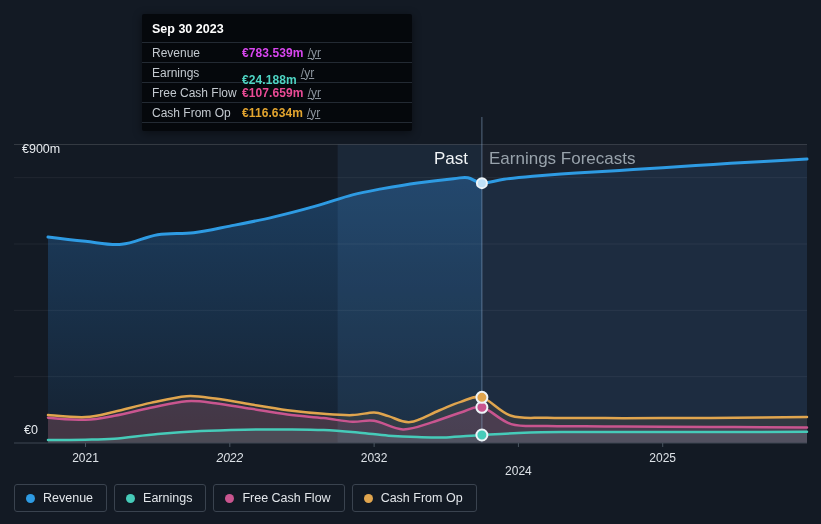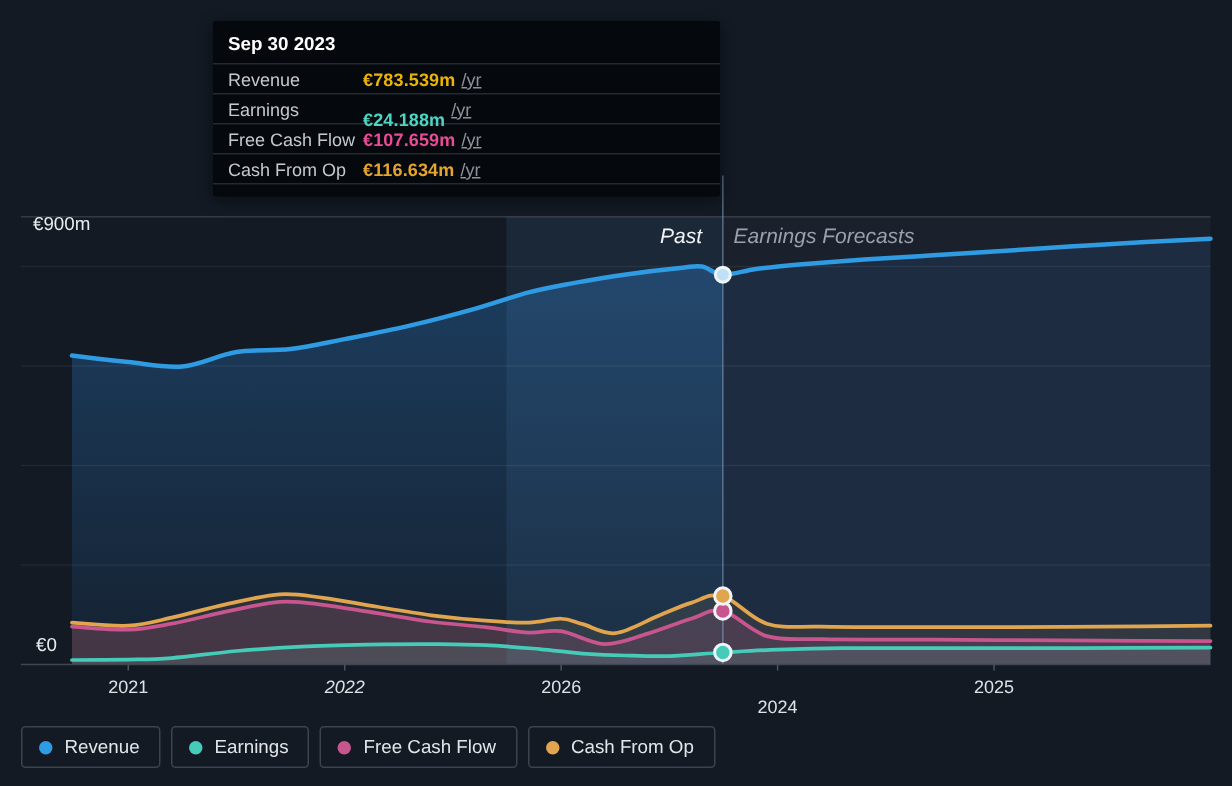--- a/index.html
+++ b/index.html
@@ -5,42 +5,42 @@
   html,body{margin:0;padding:0;background:#131a24;}
   .page{
     position:relative;width:821px;height:524px;overflow:hidden;
     background:#131a24;
     font-family:"Liberation Sans", sans-serif;
     -webkit-font-smoothing:antialiased;
   }
   svg#chart{position:absolute;left:0;top:0;}
   
   .tooltip{
-    position:absolute;left:142px;top:14px;width:338px;
+    position:absolute;left:142px;top:14px;width:270px;
     background:#05080c;border-radius:2px;z-index:5;
     box-shadow:0 2px 10px rgba(0,0,0,.45);
     padding-bottom:8px;
   }
   .tt-title{
     color:#ffffff;font-size:12.5px;font-weight:bold;
     padding:8px 12px 6px 10px;border-bottom:1px solid #232a33;
   }
   .tt-row{
     display:flex;align-items:center;
     padding:2px 12px 2px 10px;height:15px;
     border-bottom:1px solid #232a33;font-size:12px;
   }
   .tt-label{flex:0 0 90px;color:#c3c9cf;}
   .tt-value{font-weight:bold;letter-spacing:.1px;}
   .tt-suffix{color:#8b939c;margin-left:4px;text-decoration:underline;}
   
   .ylabel{position:absolute;color:#e7ebef;font-size:12.5px;z-index:2;}
   .ylabel.top{left:22px;top:125px;margin-top:17px;}
   .ylabel.zero{left:24px;top:423px;}
-  .ann{position:absolute;top:149px;font-size:14px;z-index:2;font-style:italic;}
+  .ann{position:absolute;top:149px;font-size:17px;z-index:2;}
   .ann.past{left:410px;width:58px;text-align:right;color:#f2f5f7;}
   .ann.forecast{left:489px;color:#98a2ab;}
   .xtick{
     position:absolute;top:451px;width:48px;margin-left:-24px;
     text-align:center;color:#dde2e7;font-size:12px;
   }
   
   .legend{position:absolute;left:14px;top:484px;display:flex;gap:7px;z-index:2;}
   .legend-item{
     display:flex;align-items:center;gap:8px;
@@ -95,21 +95,21 @@
       <line x1="374.1102661596951" x2="374.1102661596951" y1="443" y2="447" stroke="#4a5560"></line>
       <line x1="518.4068441064633" x2="518.4068441064633" y1="443" y2="447" stroke="#4a5560"></line>
       <line x1="662.7034220532317" x2="662.7034220532317" y1="443" y2="447" stroke="#4a5560"></line>
     </svg>
 
   <div class="tooltip">
     <div class="tt-title">Sep 30 2023</div>
     <div id="tt-rows">
         <div class="tt-row">
           <span class="tt-label">Revenue</span>
-          <span class="tt-value" style="color: #eab308;">€783.539m</span>
+          <span class="tt-value" style="color: #d946ef;">€783.539m</span>
           <span class="tt-suffix">/yr</span>
         </div>
         <div class="tt-row">
           <span class="tt-label">Earnings</span>
           <span class="tt-value" style="color: rgb(78, 212, 195); margin-top: 14px;">€24.188m</span>
           <span class="tt-suffix">/yr</span>
         </div>
         <div class="tt-row">
           <span class="tt-label">Free Cash Flow</span>
           <span class="tt-value" style="color: rgb(234, 75, 150);">€107.659m</span>
@@ -125,21 +125,21 @@
 
   <div class="ylabel top">€900m</div>
   <div class="ylabel zero">€0</div>
 
   <div class="ann past">Past</div>
   <div class="ann forecast">Earnings Forecasts</div>
 
   <div id="xticks">
       <div class="xtick" style="left: 85.5171px;">2021</div>
       <div class="xtick" style="left: 229.814px; font-style: italic;">2022</div>
-      <div class="xtick" style="left: 374.11px;">2026</div>
+      <div class="xtick" style="left: 374.11px;">2032</div>
       <div class="xtick" style="left: 518.407px; margin-top: 13px;">2024</div>
       <div class="xtick" style="left: 662.703px;">2025</div>
     </div>
 
   <div class="legend" id="legend">
       <div class="legend-item">
         <span class="legend-dot" style="background: rgb(46, 155, 227);"></span>
         <span>Revenue</span>
       </div>
       <div class="legend-item">

